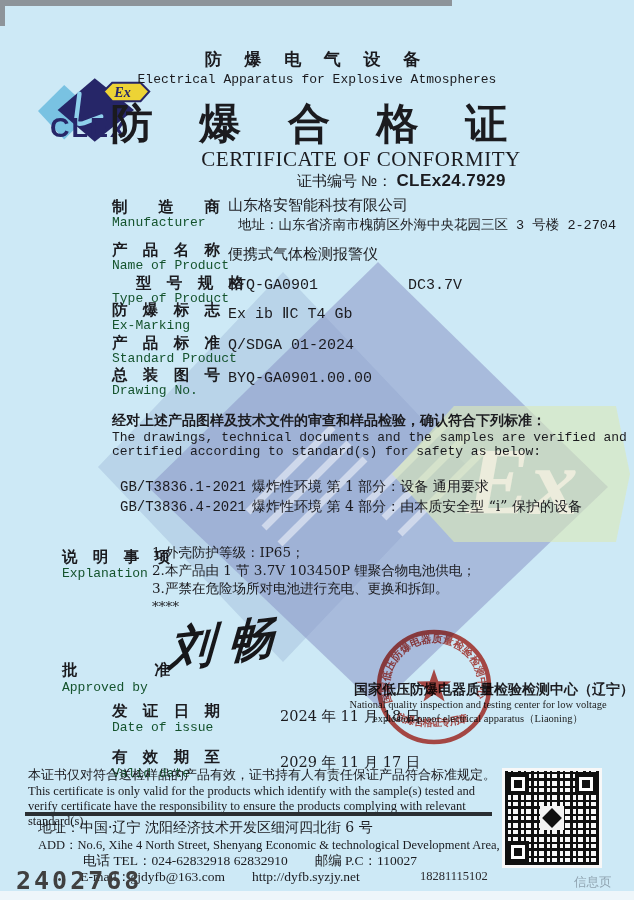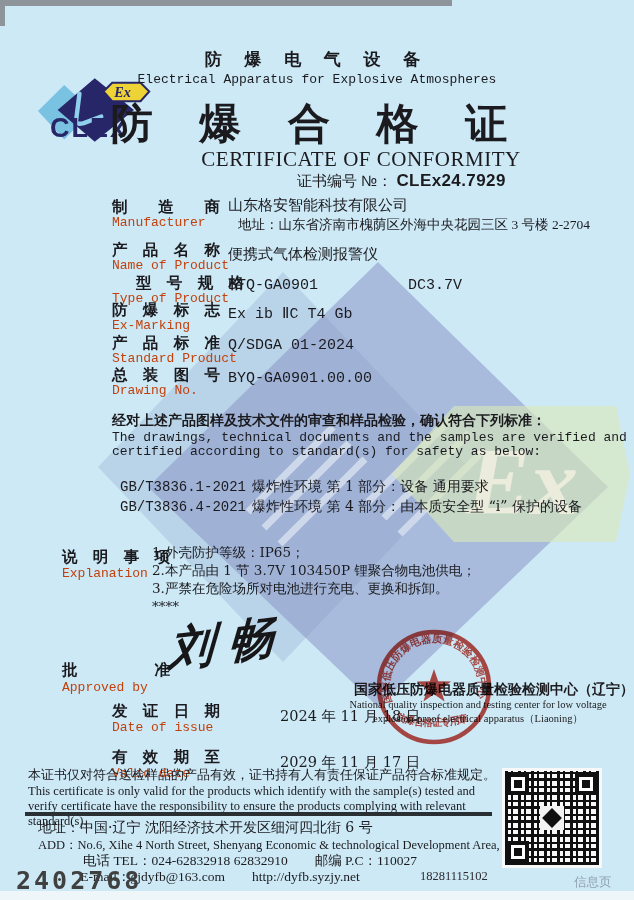--- a/index.html
+++ b/index.html
@@ -14,24 +14,24 @@
   .hdr-cn{left:0;top:48px;width:634px;text-align:center;font-size:17px;font-weight:bold;letter-spacing:9px;}
   .hdr-en{left:0;top:72px;width:634px;text-align:center;font-size:13px;font-family:"Liberation Mono",monospace;}
   .title-cn{left:0;top:96px;width:634px;text-align:center;font-size:42px;font-weight:bold;letter-spacing:16px;font-family:"DejaVu Serif",serif;}
   .title-en{left:0;top:147px;width:634px;text-align:center;font-size:21px;font-family:"Liberation Serif",serif;letter-spacing:.5px;padding-left:44px;}
   .certno{left:297px;top:171px;font-size:15px;}
   .certno b{font-size:17px;letter-spacing:.4px;}
   .logo-block{left:38px;top:60px;width:120px;height:100px;}
   .logo-text{left:50px;top:113px;font-size:27px;font-weight:bold;color:#262668;letter-spacing:2px;text-align:right;}
   
   .flabel{width:108px;font-size:15.5px;font-weight:bold;text-align:justify;text-align-last:justify;white-space:normal;}
-  .fcaption{font-size:13px;font-family:"Liberation Mono",monospace;color:#c2410c;white-space:nowrap;}
+  .fcaption{font-size:13px;font-family:"Liberation Mono",monospace;color:#14532d;white-space:nowrap;}
   .fvalue{font-size:15px;font-family:"DejaVu Serif",serif;white-space:pre;}
   .fvalue.mono{font-family:"Liberation Mono",monospace;}
-  .fvalue2{font-size:13.5px;font-family:Liberation Serif, serif;white-space:pre;}
+  .fvalue2{font-size:13.5px;font-family:Liberation Mono, monospace;white-space:pre;}
   .verif-cn{font-size:14px;font-weight:bold;}
   .verif-en{font-size:13px;font-family:"Liberation Mono",monospace;}
   .std-code{font-size:14px;font-family:"Liberation Mono",monospace;}
   .std-desc{font-size:14px;font-family:"DejaVu Serif",serif;}
   .exp-item{font-size:13.5px;font-family:"DejaVu Serif",serif;line-height:18.5px;white-space:pre;}
   .sig{left:168px;top:612px;font-size:46px;font-weight:600;font-style:italic;
        transform:rotate(-7deg) skewX(-10deg);letter-spacing:14px;color:#17171a;
        font-family:"DejaVu Serif",serif;}
   .issuer-cn{left:330px;top:681px;width:304px;text-align:right;font-size:14px;font-weight:600;}
   .issuer-en{left:318px;width:320px;text-align:center;font-size:10.5px;font-family:"Liberation Serif",serif;color:#222;}

